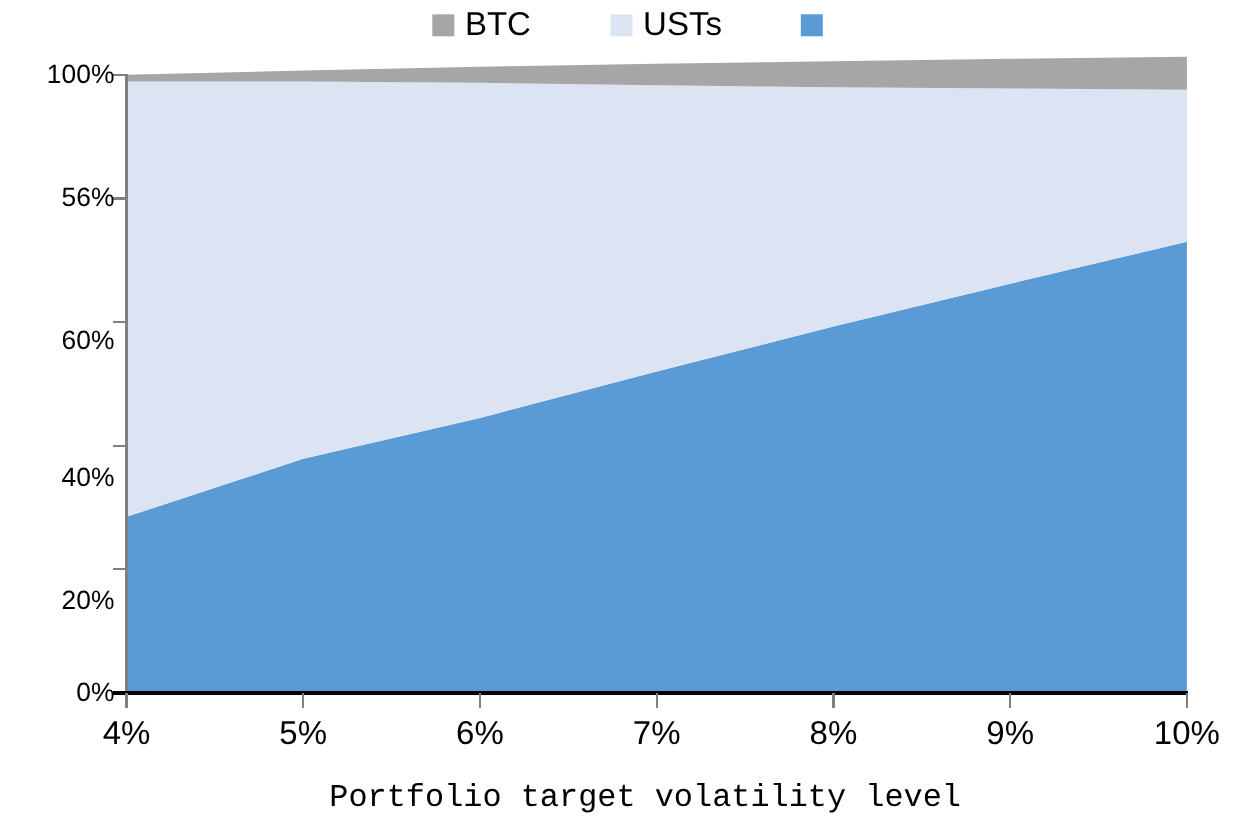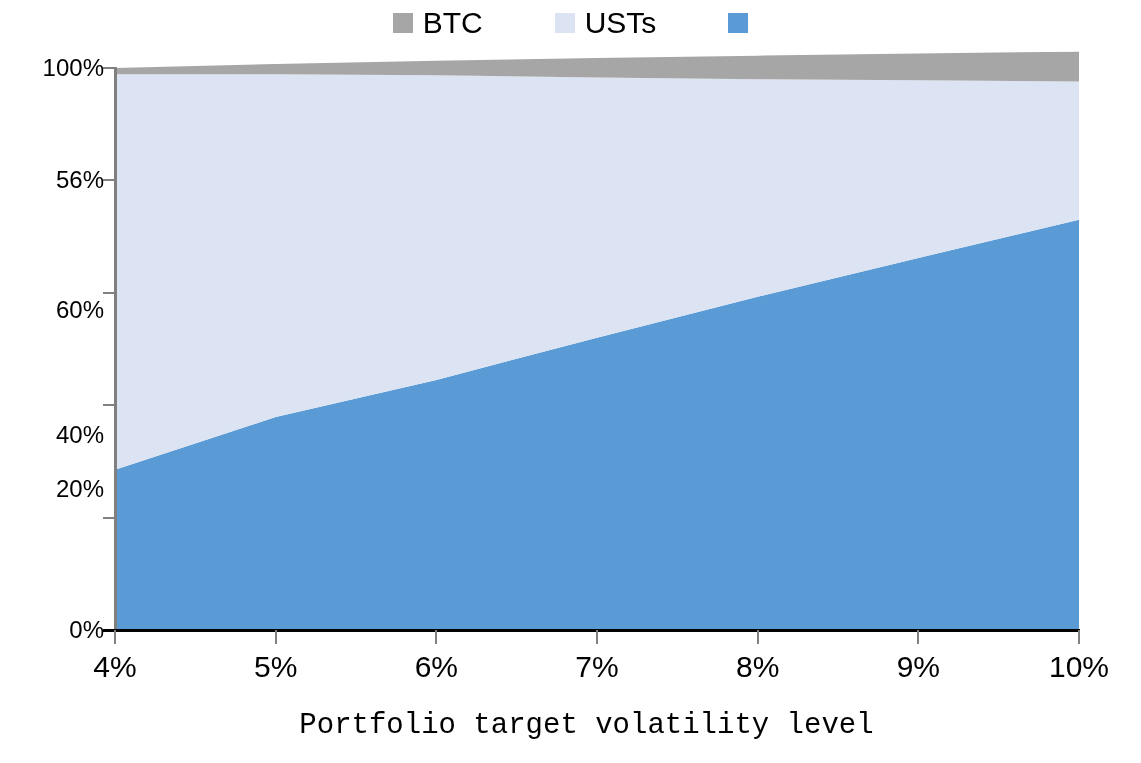--- a/index.html
+++ b/index.html
@@ -149,21 +149,21 @@
         <line x1="436.3333333333333" y1="630" x2="436.3333333333333" y2="644" stroke="#808080" stroke-width="2" shape-rendering="crispEdges"></line>
         <line x1="597" y1="630" x2="597" y2="644" stroke="#808080" stroke-width="2" shape-rendering="crispEdges"></line>
         <line x1="757.6666666666666" y1="630" x2="757.6666666666666" y2="644" stroke="#808080" stroke-width="2" shape-rendering="crispEdges"></line>
         <line x1="918.3333333333334" y1="630" x2="918.3333333333334" y2="644" stroke="#808080" stroke-width="2" shape-rendering="crispEdges"></line>
         <line x1="1079" y1="630" x2="1079" y2="644" stroke="#808080" stroke-width="2" shape-rendering="crispEdges"></line>
       </svg>
   </div>
 
   <div class="y-axis-labels" id="y-axis-labels">
       <div class="y-tick-label" style="top: 630px;">0%</div>
-      <div class="y-tick-label" style="top: 489px;">20%</div>
+      <div class="y-tick-label" style="top: 547px;">20%</div>
       <div class="y-tick-label" style="top: 410px; margin-top: 25px;">40%</div>
       <div class="y-tick-label" style="top: 310px;">60%</div>
       <div class="y-tick-label" style="top: 180.4px;">56%</div>
       <div class="y-tick-label" style="top: 68px;">100%</div>
     </div>
 
   <div class="x-axis-labels" id="x-axis-labels">
       <div class="x-tick-label" style="left: 115px; top: 652px;">4%</div>
       <div class="x-tick-label" style="left: 275.667px; top: 652px;">5%</div>
       <div class="x-tick-label" style="left: 436.333px; top: 652px;">6%</div>

